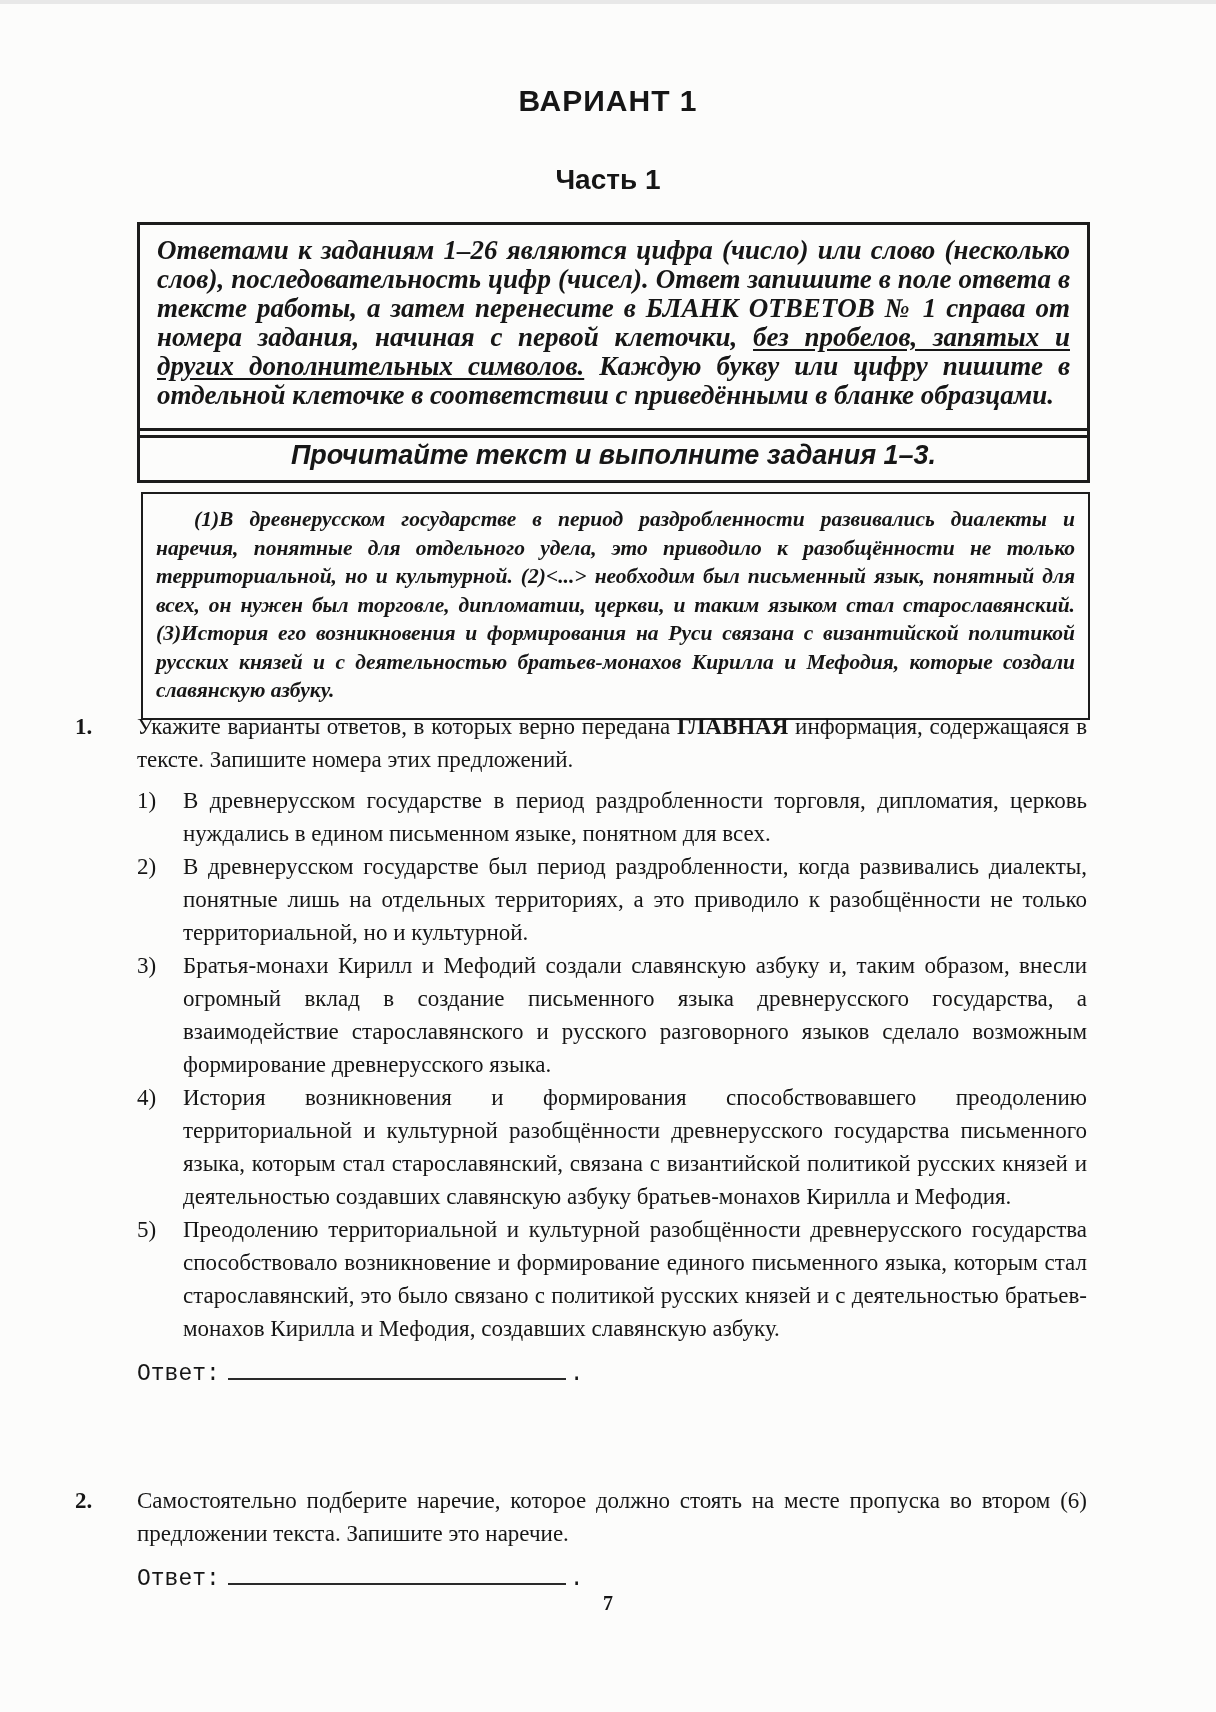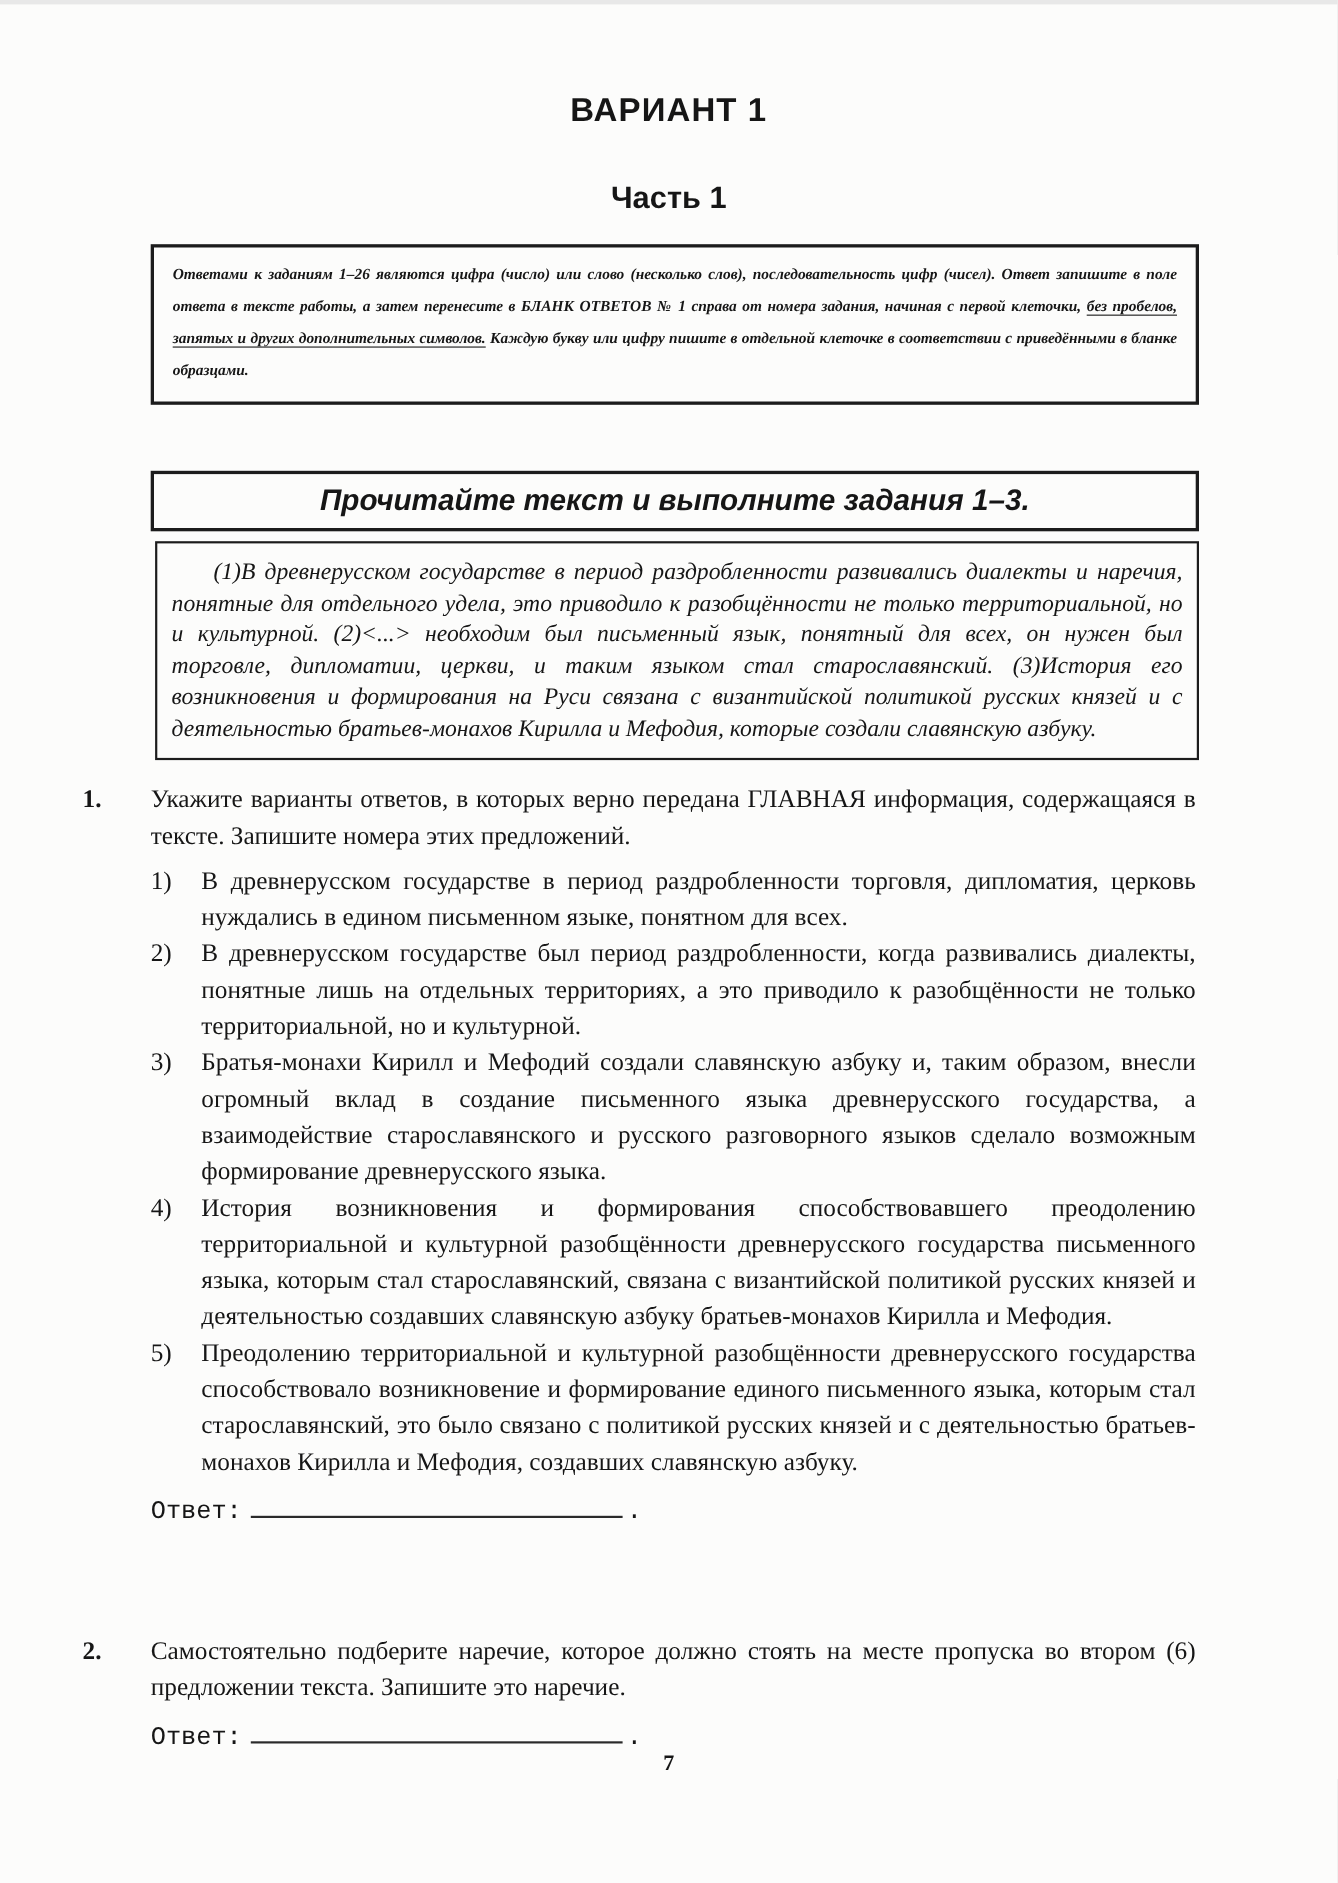--- a/index.html
+++ b/index.html
@@ -21,58 +21,58 @@
   }
   .part-title {
     position:absolute; top:160px; left:0; width:100%;
     text-align:center;
     font-family:"Liberation Sans", sans-serif;
     font-weight:bold; font-size:28px;
   }
   .instruction-box {
     position:absolute; left:137px; top:218px; width:953px;
     border:3px solid #1c1c1c;
-    padding:11px 17px 13px 17px;
+    padding:11px 17px 25px 17px;
     font-weight:bold; font-style:italic;
-    font-size:14px; line-height:29px;
+    font-size:27px; line-height:29px;
     text-align:justify;
   }
   .instruction-box .u { text-decoration:underline; text-underline-offset:3px; }
   .banner-box {
     position:absolute; left:137px; top:424px; width:953px;
     border:3px solid #1c1c1c;
     padding:9px 10px;
     text-align:center;
     font-family:"Liberation Sans", sans-serif;
     font-weight:bold; font-style:italic;
     font-size:27px;
   }
   .passage-box {
     position:absolute; left:141px; top:488px; width:949px;
     border:2px solid #1c1c1c;
     padding:11px 13px 13px 13px;
-    font-weight:normal; font-style:italic;
+    font-weight:bold; font-style:italic;
     font-size:21.5px; line-height:28.5px;
     text-align:justify;
     text-indent:38px;
   }
   .question {
     position:absolute; left:75px; width:1012px;
     display:grid; grid-template-columns:62px 1fr;
     font-size:23px; line-height:33px;
   }
   .q1 { top:706px; }
   .q2 { top:1480px; }
   .q-num { font-weight:bold; }
   .q-body { text-align:justify; }
   .options { margin-top:8px; }
   .option { display:grid; grid-template-columns:46px 1fr; }
   .option .opt-num { }
   .option .opt-text { text-align:justify; }
-  .bold-inline { font-weight:normal; }
+  .bold-inline { font-weight:bold; }
   .answer-row { margin-top:13px; font-size:23px;font-family:Liberation Mono, monospace; }
   .answer-line {
     display:inline-block;
     width:338px; height:22px;
     border-bottom:2.5px solid #2a2a2a;
     margin-left:8px; margin-right:4px;
     vertical-align:baseline;
   }
   .page-footer {
     position:absolute; top:1588px; left:0; width:100%;

